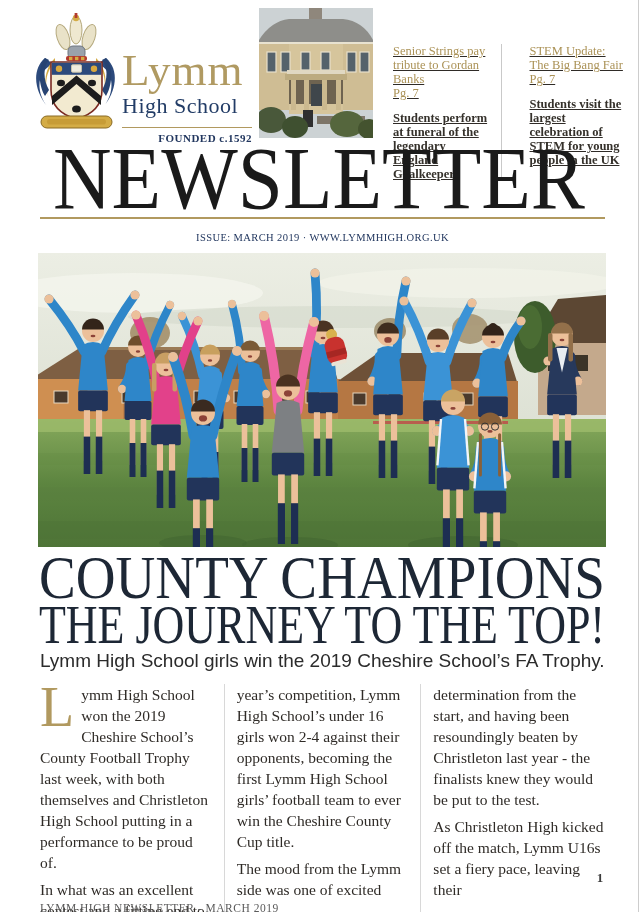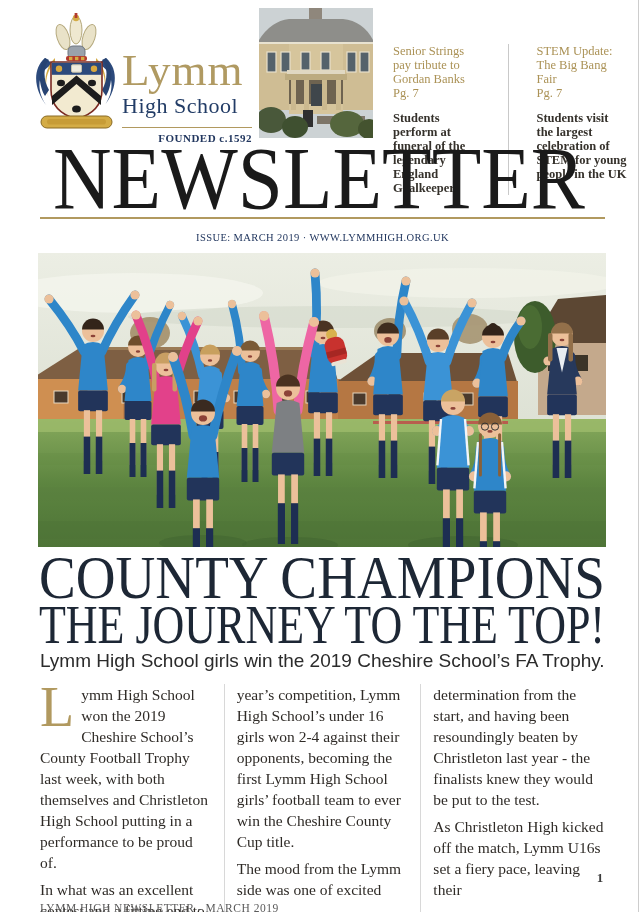--- a/index.html
+++ b/index.html
@@ -11,22 +11,22 @@
   .crest{position:absolute;left:33px;top:12px;}
   .logo-block{position:absolute;left:122px;top:48px;width:130px;}
   .logo-lymm{font-size:45px;line-height:44px;color:#b09a62;letter-spacing:1px;}
   .logo-high{font-size:22px;line-height:28px;color:#223c66;letter-spacing:.5px;}
   .logo-rule{margin-top:7px;height:1px;background:#b1995f;width:130px;}
   .logo-founded{margin-top:4px;font-size:11px;font-weight:bold;color:#22375f;
                 letter-spacing:.5px;text-align:right;}
   .building{position:absolute;left:259px;top:8px;}
 
   .teasers{position:absolute;left:393px;top:44px;width:234px;display:flex;}
-  .teaser{width:104px;}
-  .teaser + .teaser{border-left:1px solid #c9c9c9;margin-left:24px;padding-left:28px;min-height:96px;}
+  .teaser{width:104px;text-decoration:underline;}
+  .teaser + .teaser{border-left:1px solid #c9c9c9;margin-left:10px;padding-left:28px;min-height:96px;}
   .teaser-title,.teaser-page{font-size:12.5px;line-height:14px;color:#ab9256;}
   .teaser-summary{margin-top:11px;font-size:12.5px;line-height:14px;font-weight:bold;color:#35312b;}
 
   
   .masthead-svg{position:absolute;left:40px;top:146px;}
   .masthead-rule{position:absolute;left:40px;top:217px;width:565px;height:2px;background:#b1995f;}
   .issue-line{position:absolute;left:40px;top:223px;width:565px;text-align:center;
               font-size:10.5px;letter-spacing:.4px;color:#22375f;margin-top:9px;}
 
   

